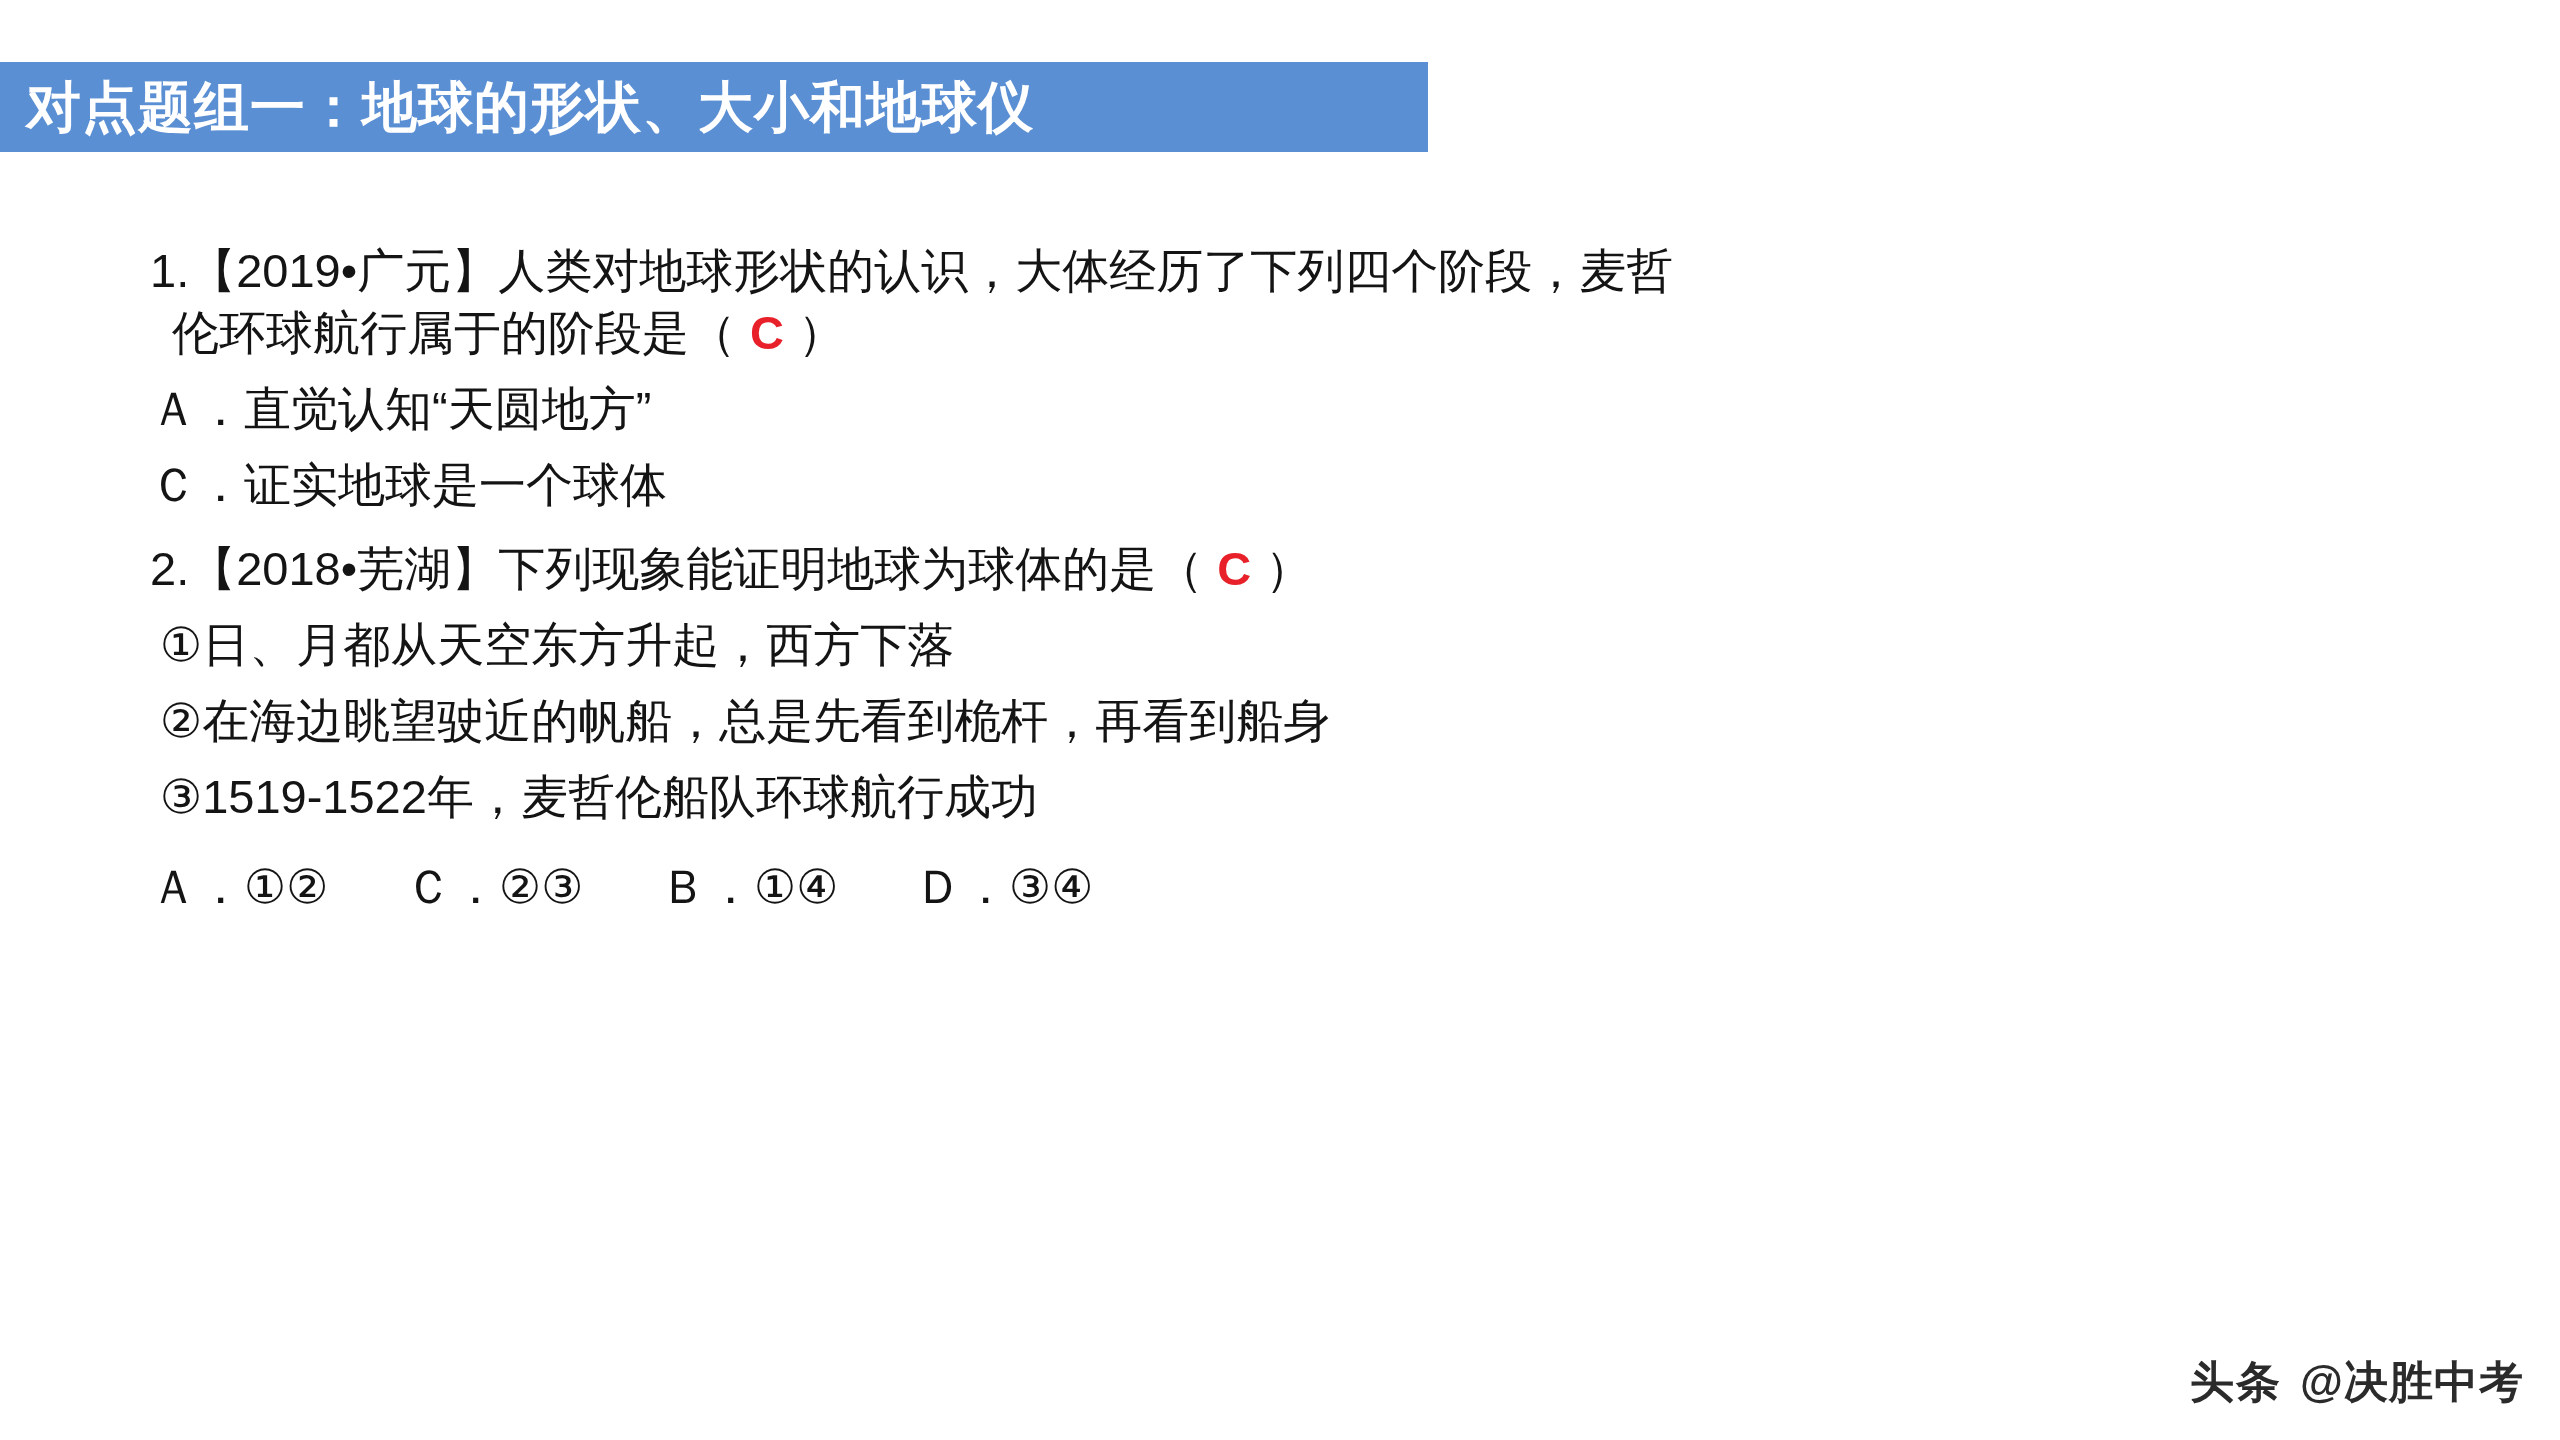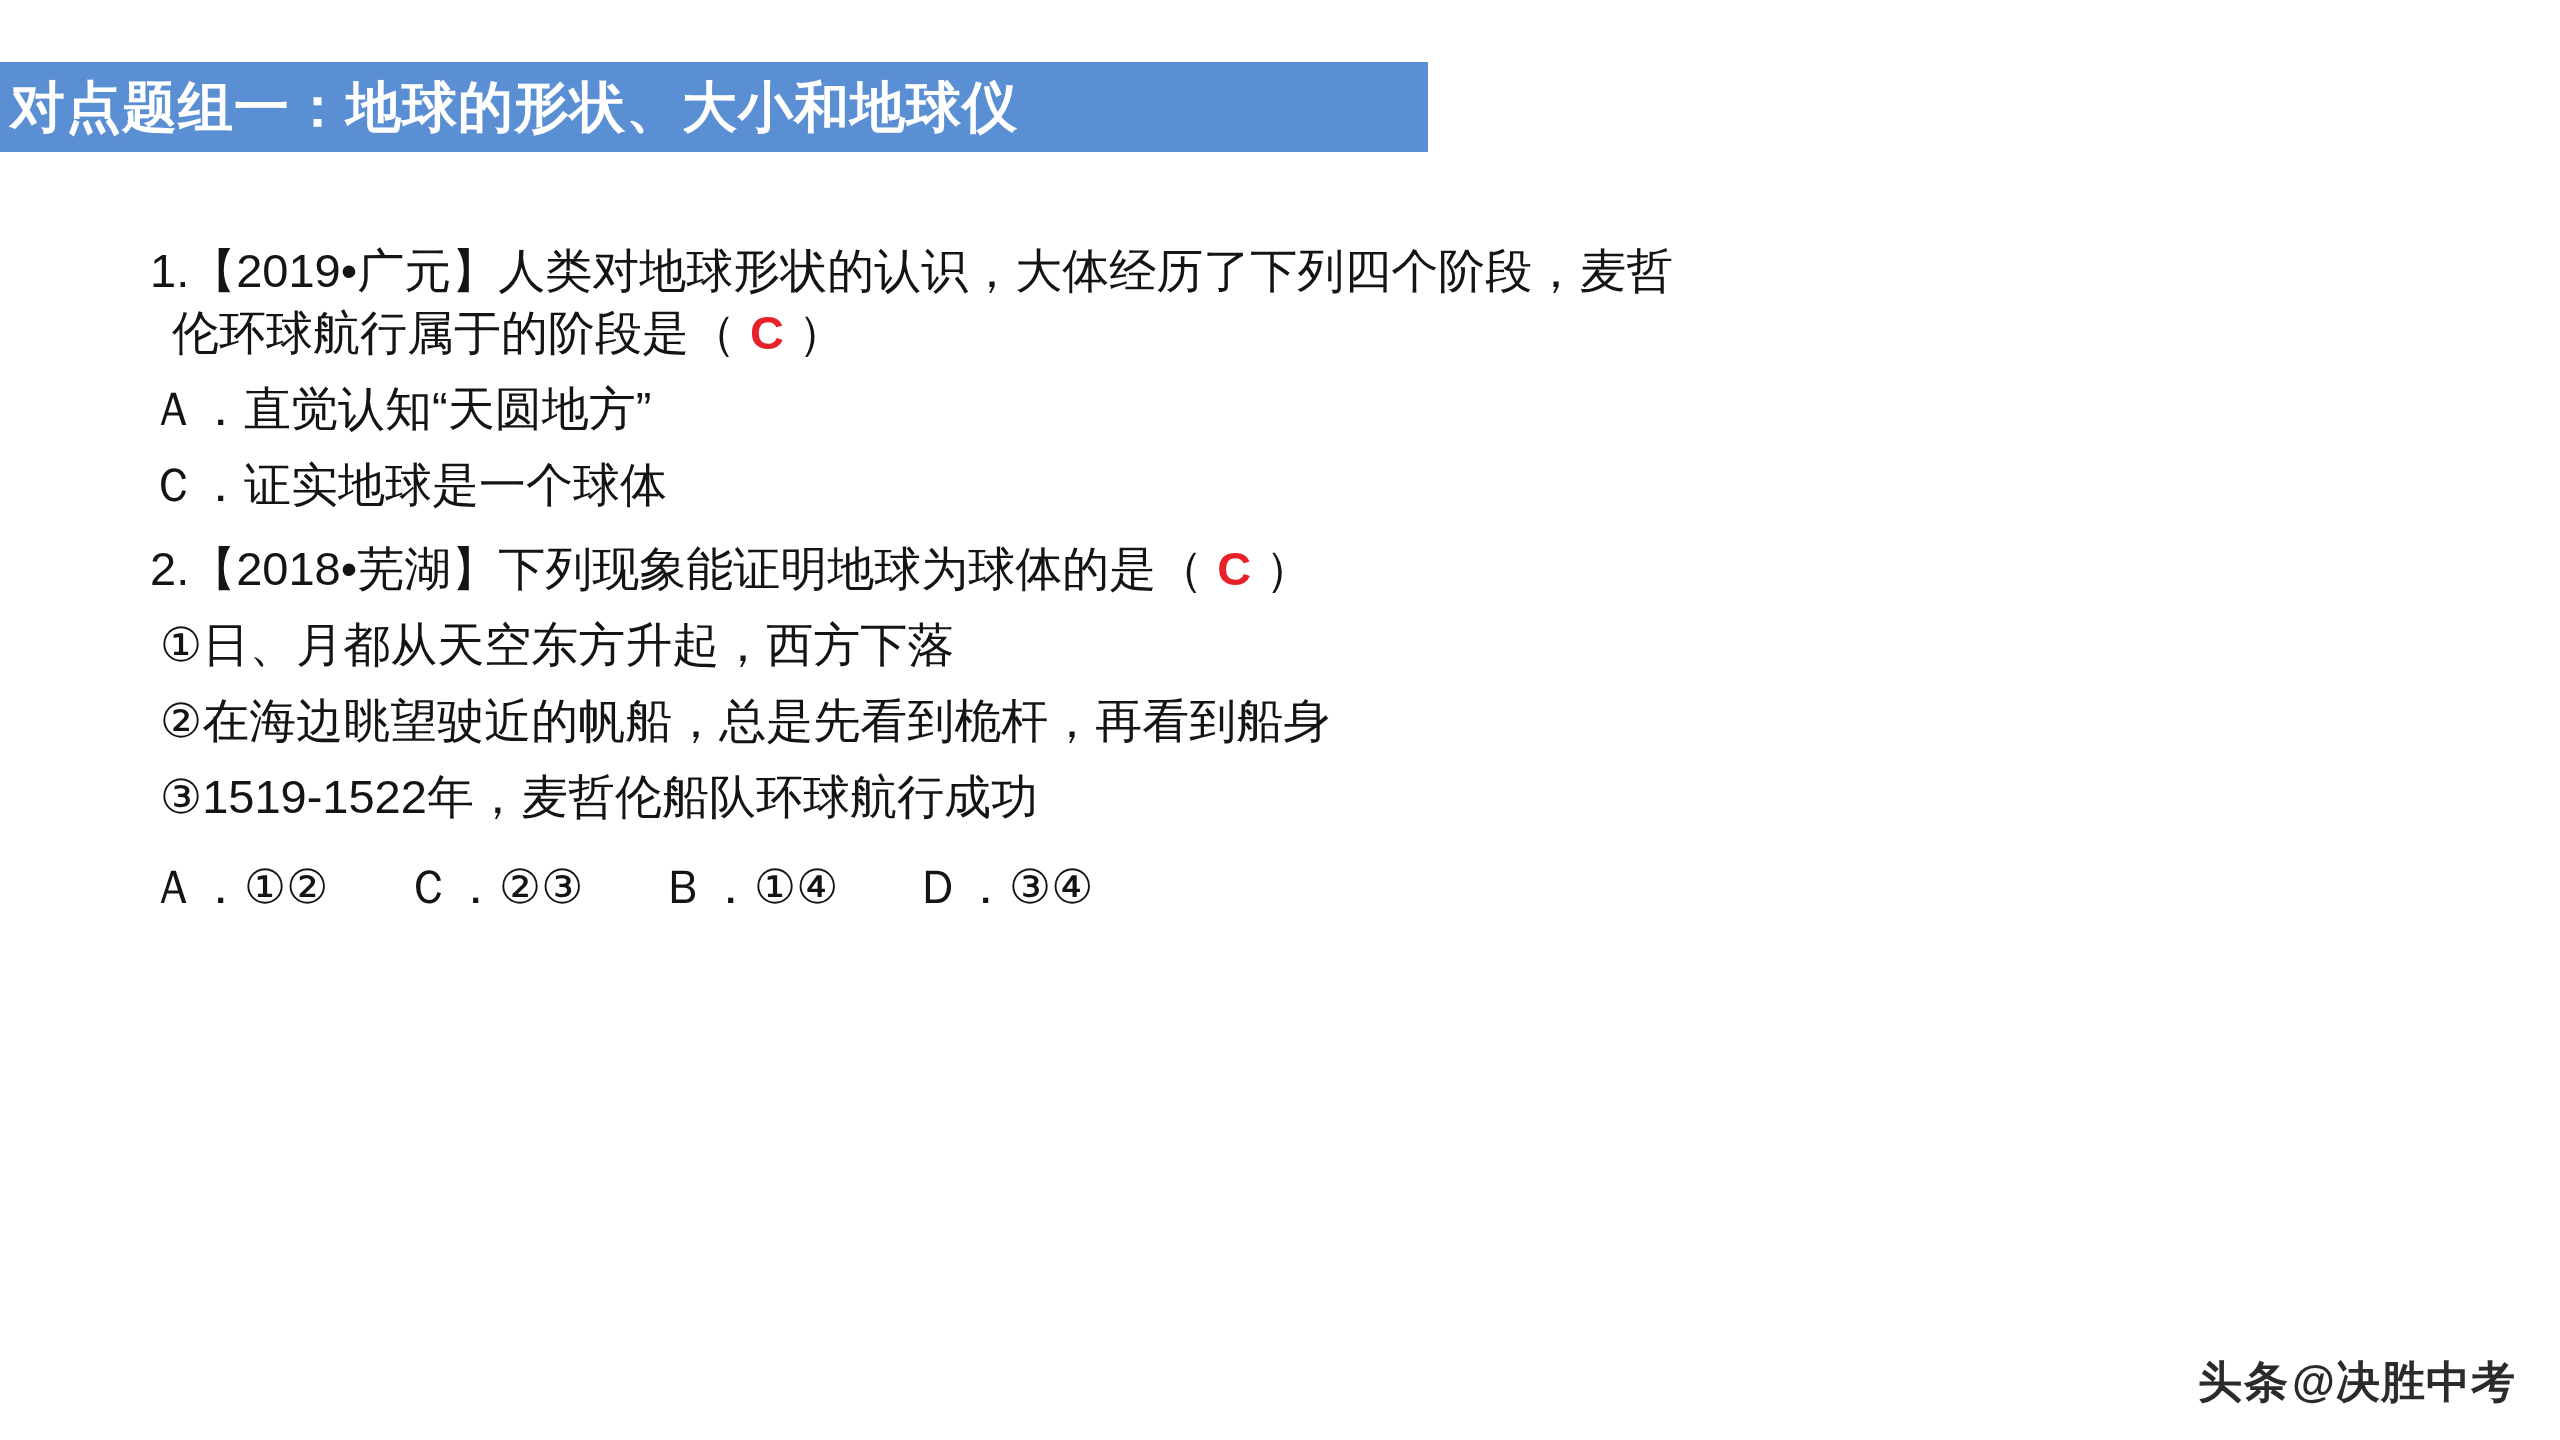--- a/index.html
+++ b/index.html
@@ -30,21 +30,21 @@
     height: 90px;
     background: #5b8fd4;
     display: flex;
     align-items: center;
   }
   .banner-title {
     color: #ffffff;
     font-size: 55px;
     font-weight: bold;
     letter-spacing: 1px;
-    padding-left: 10px;
+    padding-left: 26px;
     line-height: 1;
     white-space: nowrap;
   }
   
   .content {
     position: absolute;
     left: 150px;
     top: 240px;
     width: 2330px;
   }
@@ -71,25 +71,25 @@
     color: #141414;
     white-space: nowrap;
   }
   .opt-col-a { width: 920px; }
   .opt-row-final { letter-spacing: 0px; }
   .opt-final-item { display: inline-block; width: 255px; }
   .opt-final-item.last { width: auto; }
   
   .watermark {
     position: absolute;
-    right: 44px;
+    right: 36px;
     bottom: 28px;
     display: flex;
     align-items: center;
-    gap: 2px;
+    gap: 18px;
     color: #333333;
   }
   .wm-logo {
     font-size: 44px;
     font-weight: bold;
     letter-spacing: 2px;
     color: #2b2b2b;
   }
   .wm-handle {
     font-size: 44px;

